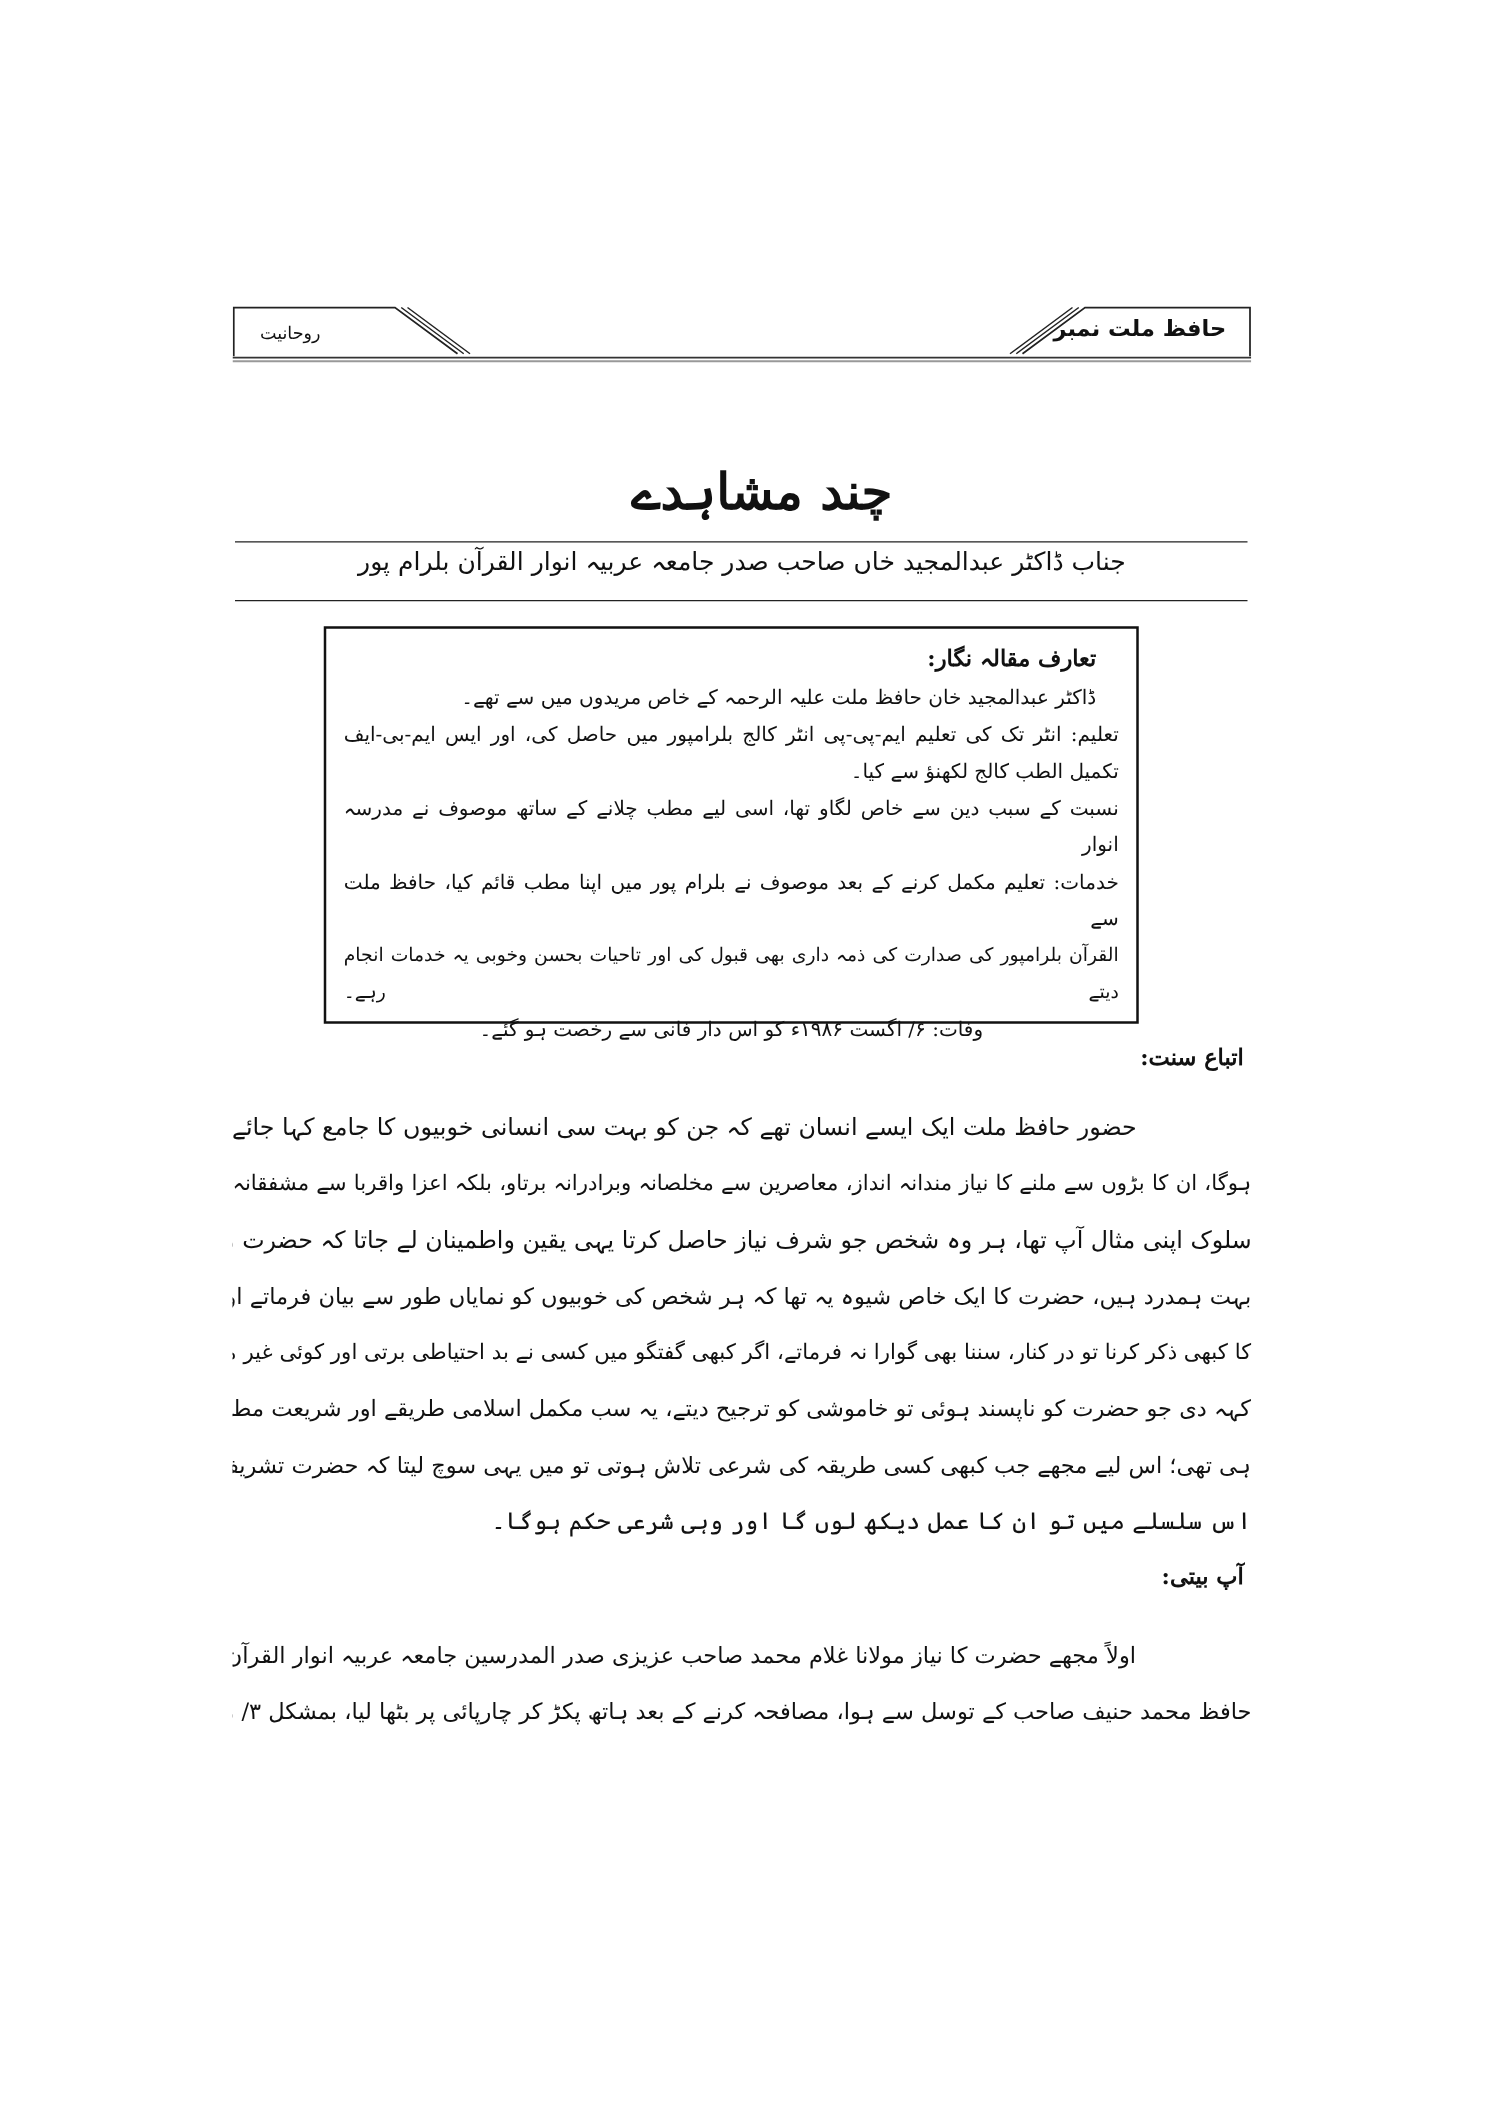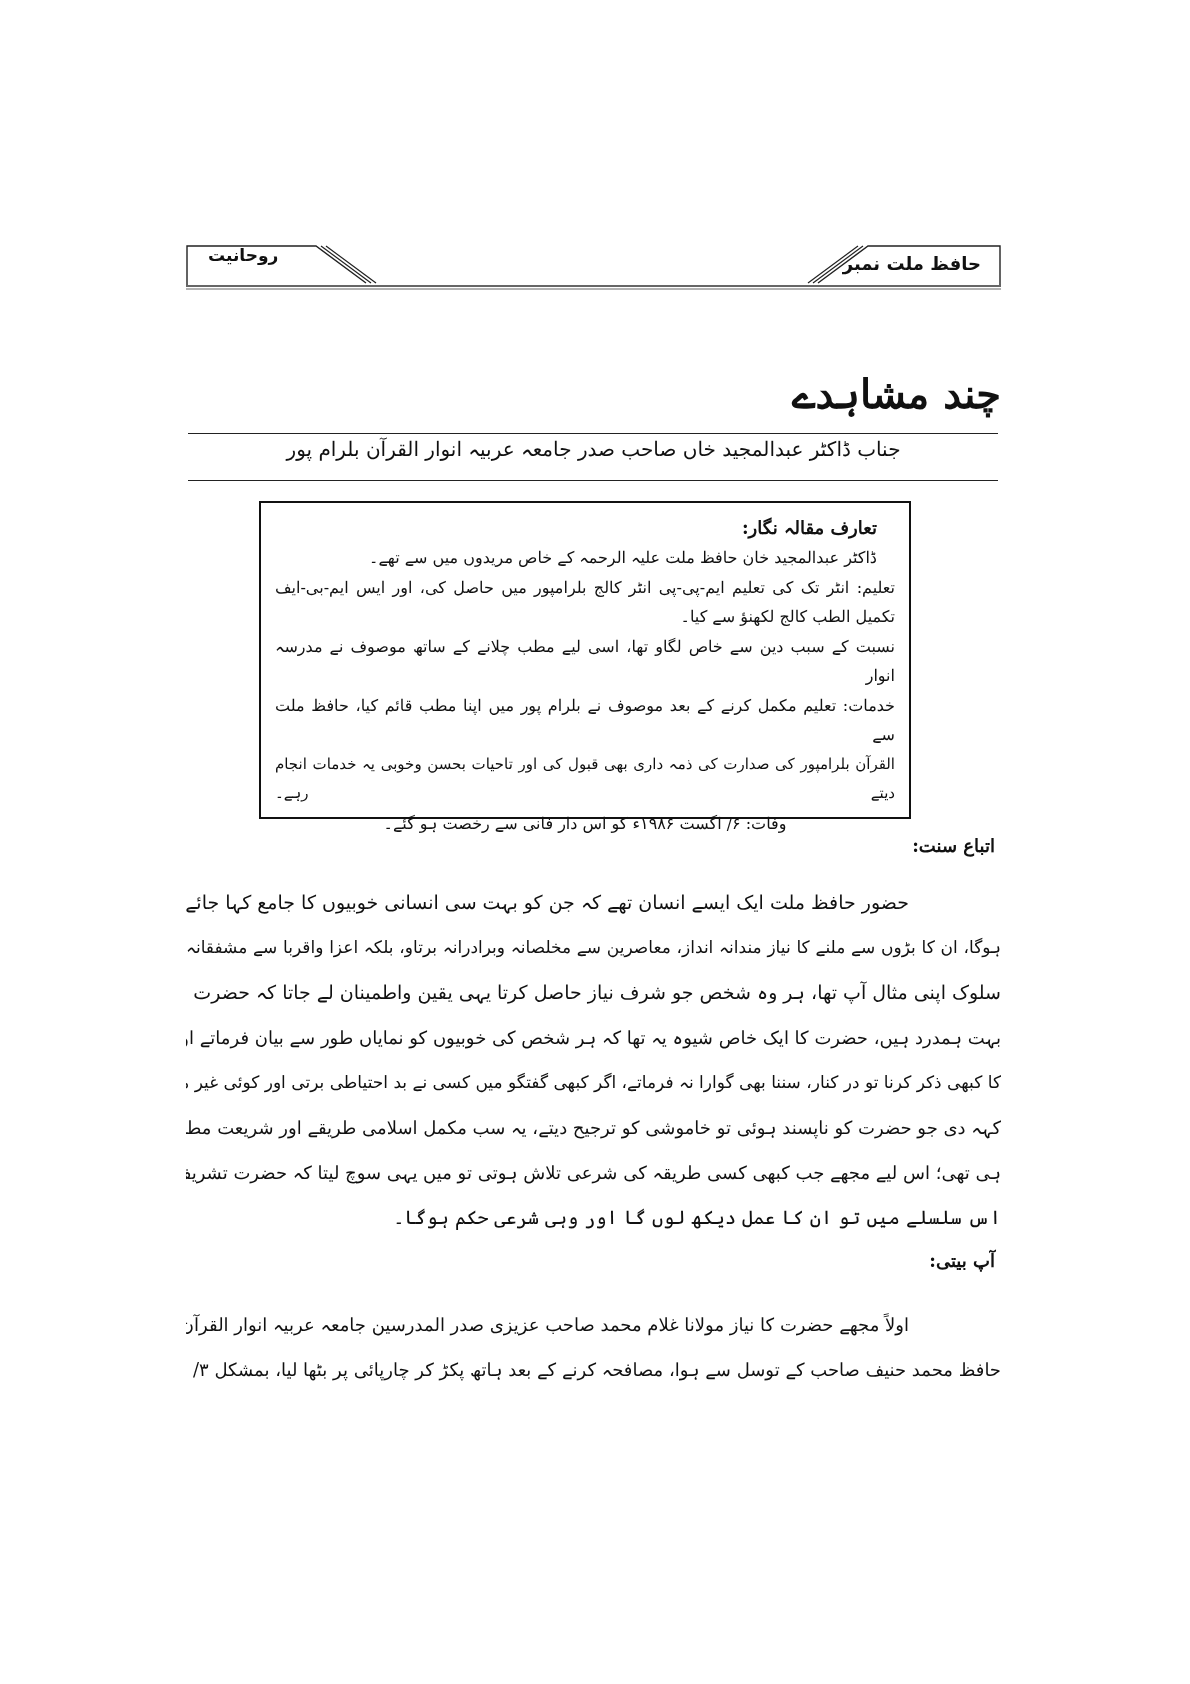--- a/index.html
+++ b/index.html
@@ -3,28 +3,28 @@
   <meta charset="utf-8">
   <style>
     html, body { margin: 0; padding: 0; background: #ffffff; }
     body { width: 1190px; height: 1684px; position: relative; overflow: hidden;
            font-family: "DejaVu Sans", sans-serif; color: #111; }
     .page { position: absolute; left: 0; top: 0; width: 1190px; height: 1684px; }
 
     
     .running-header { position: absolute; left: 186px; top: 243px; width: 815px; height: 48px; }
     .running-header svg { position: absolute; left: 0; top: 0; }
-    .hdr-left { position: absolute; left: 22px; top: 2px; font-size: 17px; direction: rtl;
-                font-family: "DejaVu Sans", sans-serif; font-weight: bold; }
+    .hdr-left { position: absolute; left: 22px; top: 16px; font-size: 14px; direction: rtl;
+                font-family: "DejaVu Sans", sans-serif; font-weight: normal; }
     .hdr-center { position: absolute; left: 0; width: 815px; top: 6px; text-align: center;
                   font-size: 22px; font-weight: bold; direction: rtl; }
     .hdr-right { position: absolute; right: 20px; top: 10px; font-size: 18px; direction: rtl;
                  font-weight: bold; }
 
-    .title { position: absolute; left: 186px; width: 815px; top: 370px; text-align: right;
+    .title { position: absolute; left: 202px; width: 815px; top: 370px; text-align: center;
              font-size: 40px; font-weight: bold; direction: rtl; font-family: "DejaVu Serif", serif; }
     .rule { position: absolute; left: 188px; width: 810px; height: 0; border-top: 1.5px solid #222; }
     .byline { position: absolute; left: 186px; width: 815px; top: 437px; text-align: center;
               font-size: 20px; direction: rtl; font-family: "DejaVu Serif", serif; }
 
     
     .intro-box { position: absolute; left: 259px; top: 501px; width: 652px; height: 318px;
                  border: 2.5px solid #111; box-sizing: border-box; padding: 10px 14px 8px 14px;
                  direction: rtl; font-family: "DejaVu Serif", serif; }
     .intro-heading { font-size: 18px; font-weight: bold; margin-right: 18px; line-height: 30px; }

